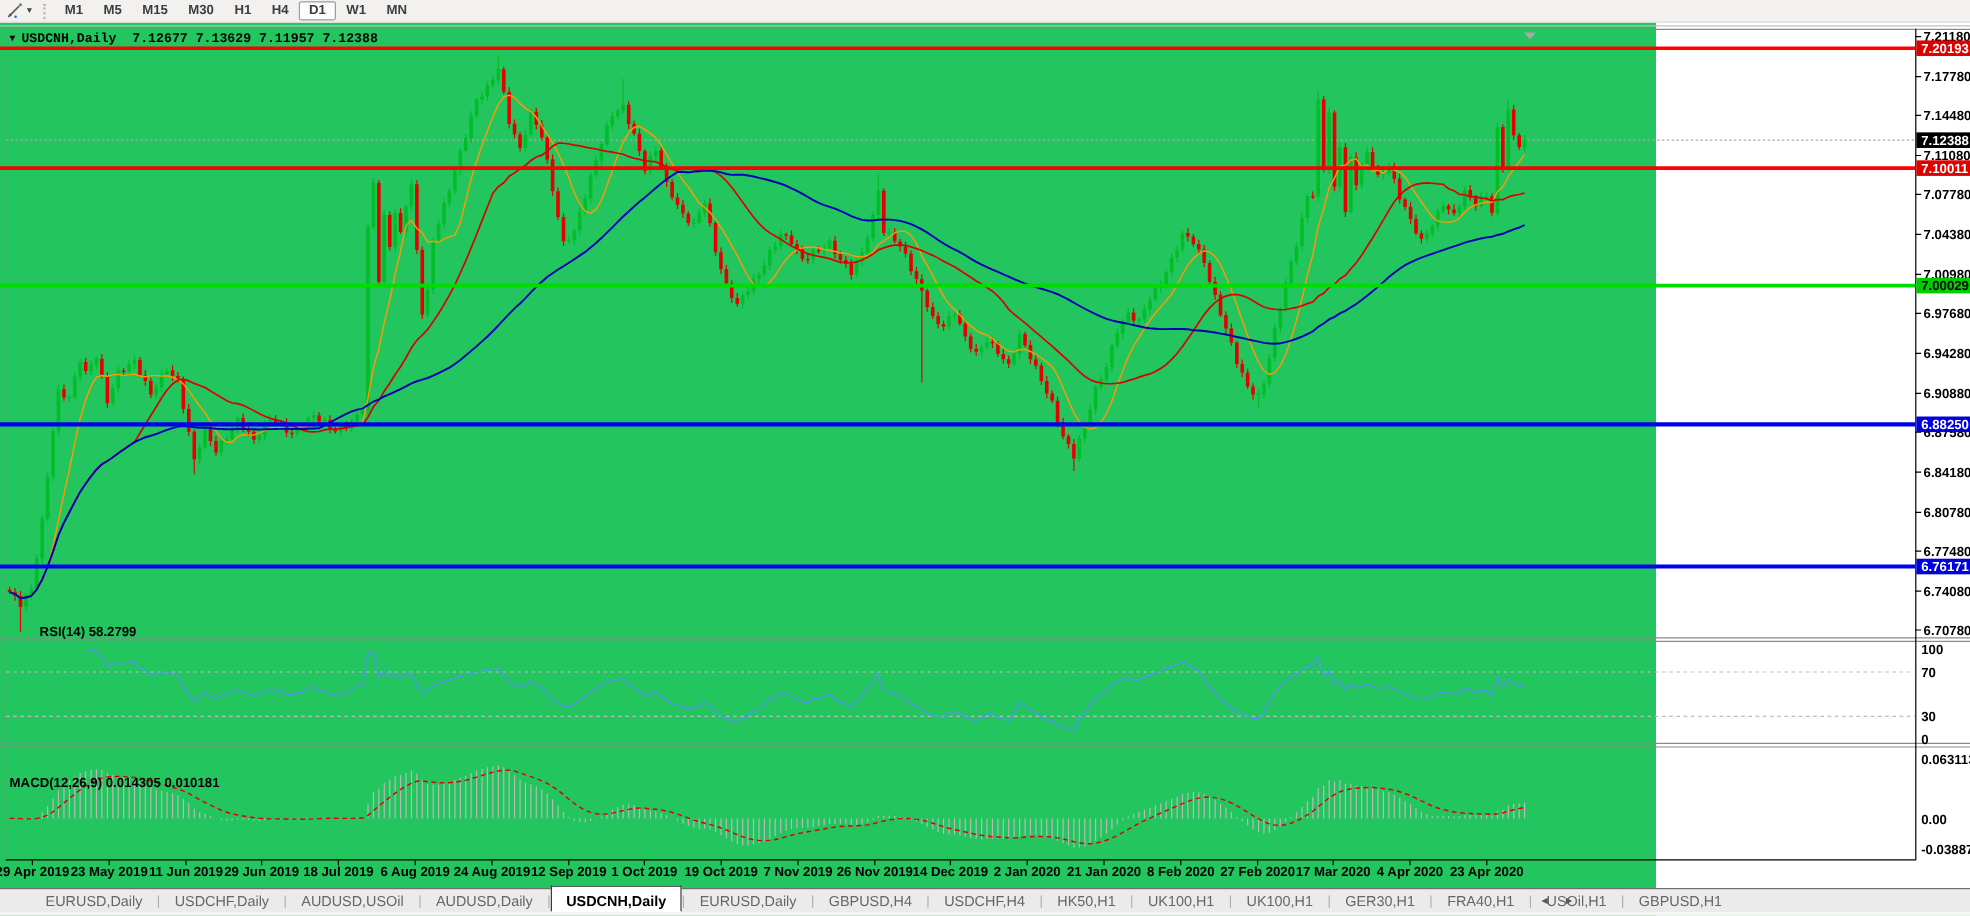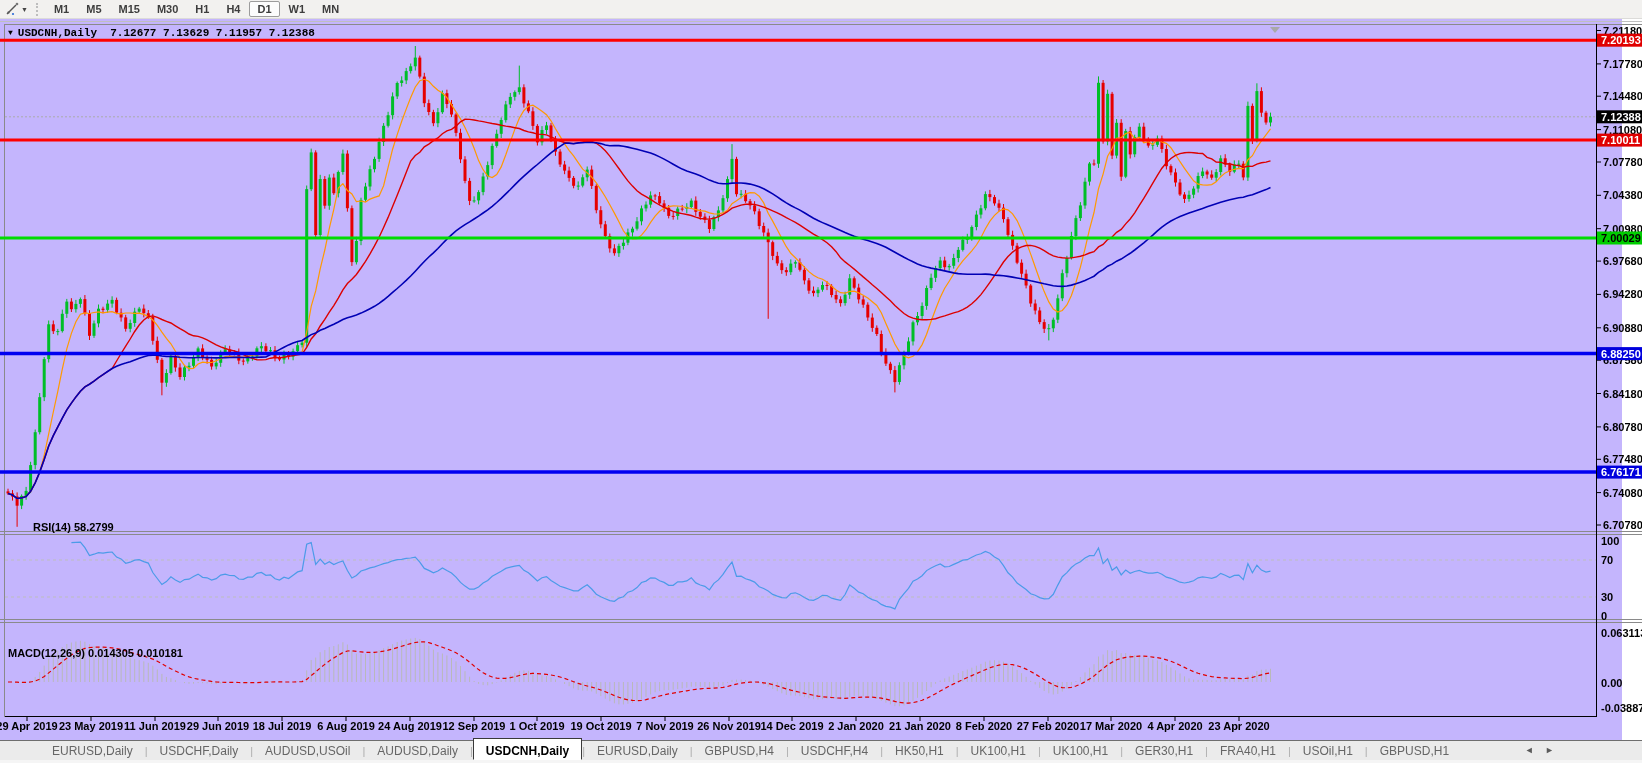--- a/index.html
+++ b/index.html
@@ -1,17 +1,17 @@
 <!DOCTYPE html>
 <html><head>
 <meta charset="utf-8">
 <style>
   html,body{margin:0;padding:0;background:#fff;width:1642px;height:763px;overflow:hidden;
     font-family:"Liberation Sans",sans-serif;}
-  #stage{position:relative;width:1622px;height:763px;background:#c4b5fd;}
+  #stage{position:relative;width:1380px;height:763px;background:#22c55e;}
 
   
   .toolbar{position:absolute;top:0;left:0;width:1642px;height:19px;background:#F2F1EF;
     border-bottom:1px solid #DCDBD9;display:flex;align-items:center;padding-left:4px;
     box-sizing:border-box;z-index:6;}
   .tool-ico{width:16px;height:14px;display:flex;align-items:center;justify-content:center;}
   .caret{font-size:7px;color:#444;margin:0 3px 0 1px;}
   .tool-sep{height:13px;border-left:2px dotted #BDBDBD;margin:0 8px 0 5px;}
   .tf-btn{font-size:11px;font-weight:700;color:#3D3D3D;padding:1px 7px;margin-right:1px;
     border:1px solid transparent;border-radius:2px;}
@@ -23,21 +23,21 @@
   
   .overlay{position:absolute;z-index:3;font-size:11px;font-weight:700;color:#000;white-space:nowrap;}
   .overlay .tri{font-size:8px;margin-right:5px;position:relative;top:-1px;}
   #chart-title{top:27px;left:8px;font-family:Liberation Mono, monospace;}
   #rsi-label{top:521px;left:8px;margin-left:25px;}
   #macd-label{top:647px;left:8px;}
 
   
   .tabbar{position:absolute;left:0;top:740px;width:1642px;height:20px;background:#EBEBEB;
     border-top:1px solid #6E6E6E;display:flex;align-items:stretch;z-index:6;
-    box-sizing:border-box;padding-left:40px;font-size:12px;color:#666;}
+    box-sizing:border-box;padding-left:26px;font-size:12px;color:#666;}
   .tab{display:flex;align-items:center;padding:0 12px;white-space:nowrap;}
   .tab.active{background:#FFF;border:1px solid #3A3A3A;border-bottom:1px solid #FFF;
     color:#000;font-weight:700;margin-top:-3px;padding-top:3px;}
   .tab-sep{display:flex;align-items:center;color:#ADADAD;font-size:11px;}
   .tab-arrows{position:absolute;right:68px;top:745px;z-index:7;color:#5A5A5A;font-size:9px;}
   .tab-arrows span{margin-left:9px;}
   .bottom-strip{position:absolute;left:0;top:760px;width:1642px;height:3px;background:#F5F5F5;z-index:5;}
 </style>
 </head>
 <body>

